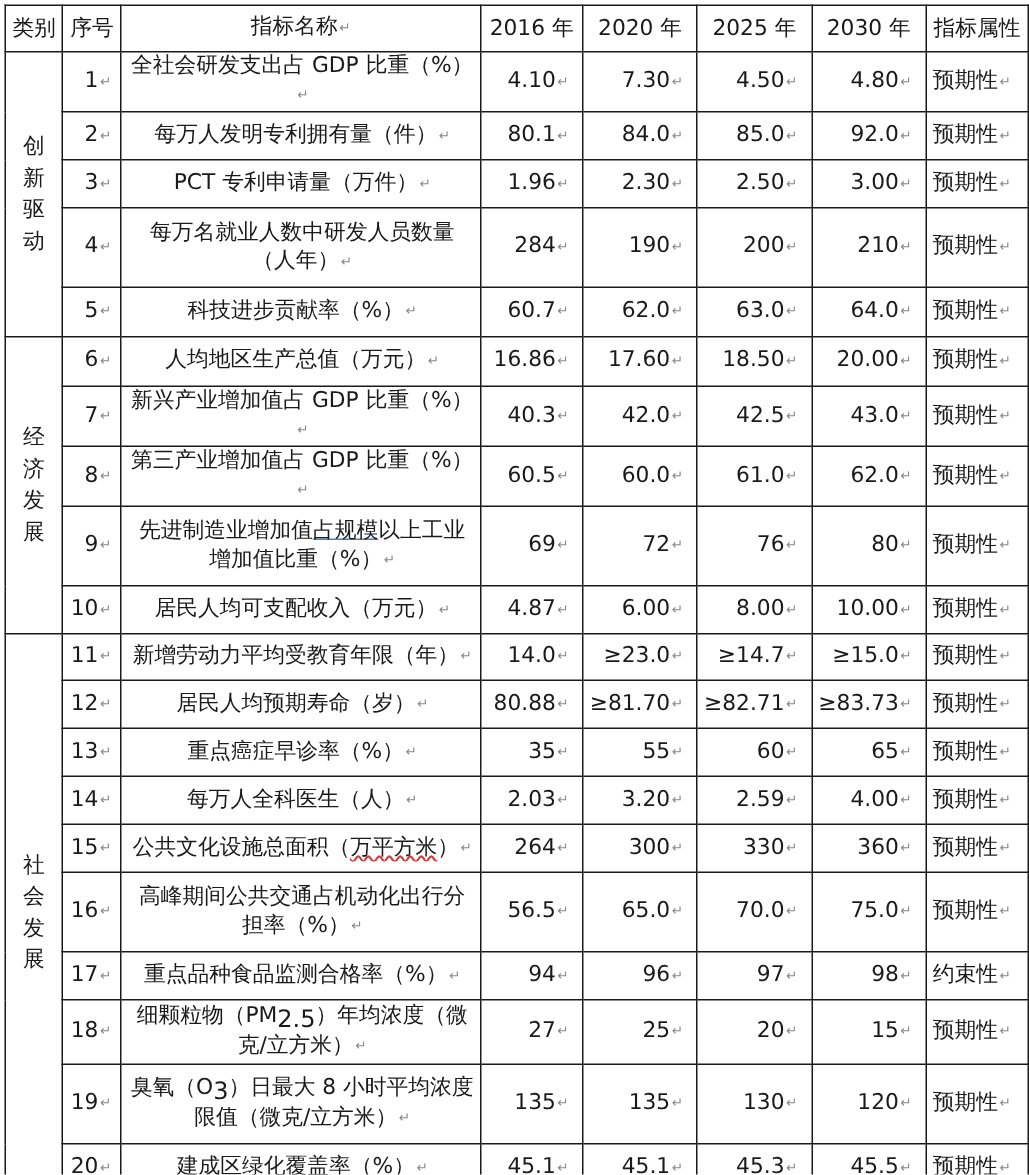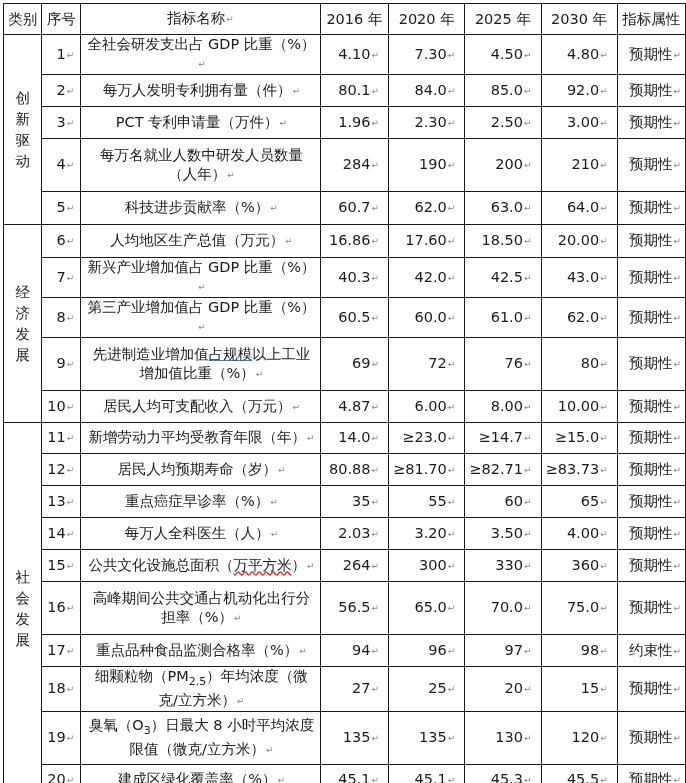--- a/index.html
+++ b/index.html
@@ -13,23 +13,23 @@
     table.indicators td, table.indicators th {
       border: 1.3px solid #1a1a1a; padding: 0 4px; overflow: hidden;
       font-weight: normal; line-height: 19px;
     }
     th { text-align: center; white-space: nowrap; padding: 0 2px !important; }
     td.cat { text-align: center; vertical-align: middle; padding: 0 !important; }
     td.cat span { display: block; width: 1em; margin: 0 auto; word-break: break-all; line-height: 21px; }
     td.seq { text-align: right; padding-right: 6px !important; }
     td.name { text-align: center; padding-left: 6px !important; }
     td.num { text-align: right; padding-right: 9px !important; white-space: nowrap; }
-    td.attr { text-align: right; white-space: nowrap; }
+    td.attr { text-align: left; white-space: nowrap; }
     .mark::after { content: "\21B5"; font-size: 9px; color: #888; margin-left: 1px; vertical-align: 1px; }
-    sub { font-size: 11px; }
+    sub { font-size: 16px; }
     .underline-blue { text-decoration: underline; text-decoration-color: #4a7fc1; }
     .underline-red { text-decoration: underline wavy; text-decoration-color: #d04040; font-family: Liberation Serif, serif; }
   </style>
 </head>
 <body>
 
 <table class="indicators">
   <colgroup>
     <col style="width:39px">
       <col style="width:39px">
@@ -189,21 +189,21 @@
     <td class="num"><span class="mark">60</span></td>
     <td class="num"><span class="mark">65</span></td>
     <td class="attr"><span class="mark">预期性</span></td>
   </tr>
 
   <tr style="height:32px">
     <td class="seq"><span class="mark">14</span></td>
     <td class="name"><span class="mark">每万人全科医生（人）</span></td>
     <td class="num"><span class="mark">2.03</span></td>
     <td class="num"><span class="mark">3.20</span></td>
-    <td class="num"><span class="mark">3.50</span></td>
+    <td class="num"><span class="mark">2.59</span></td>
     <td class="num"><span class="mark">4.00</span></td>
     <td class="attr"><span class="mark">预期性</span></td>
   </tr>
 
   <tr style="height:32px">
     <td class="seq"><span class="mark">15</span></td>
     <td class="name"><span class="mark"><span>公共文化设施总面积（</span><span class="underline-red">万平方米</span><span>）</span></span></td>
     <td class="num"><span class="mark">264</span></td>
     <td class="num"><span class="mark">300</span></td>
     <td class="num"><span class="mark">330</span></td>

